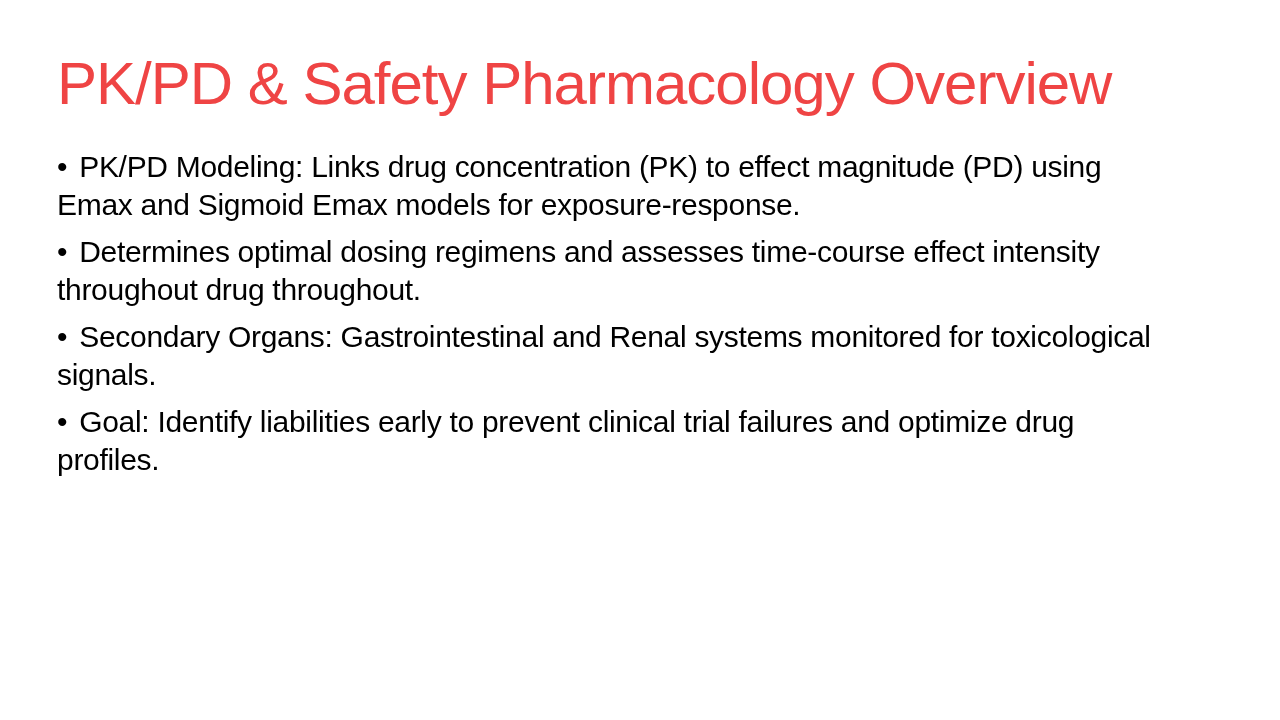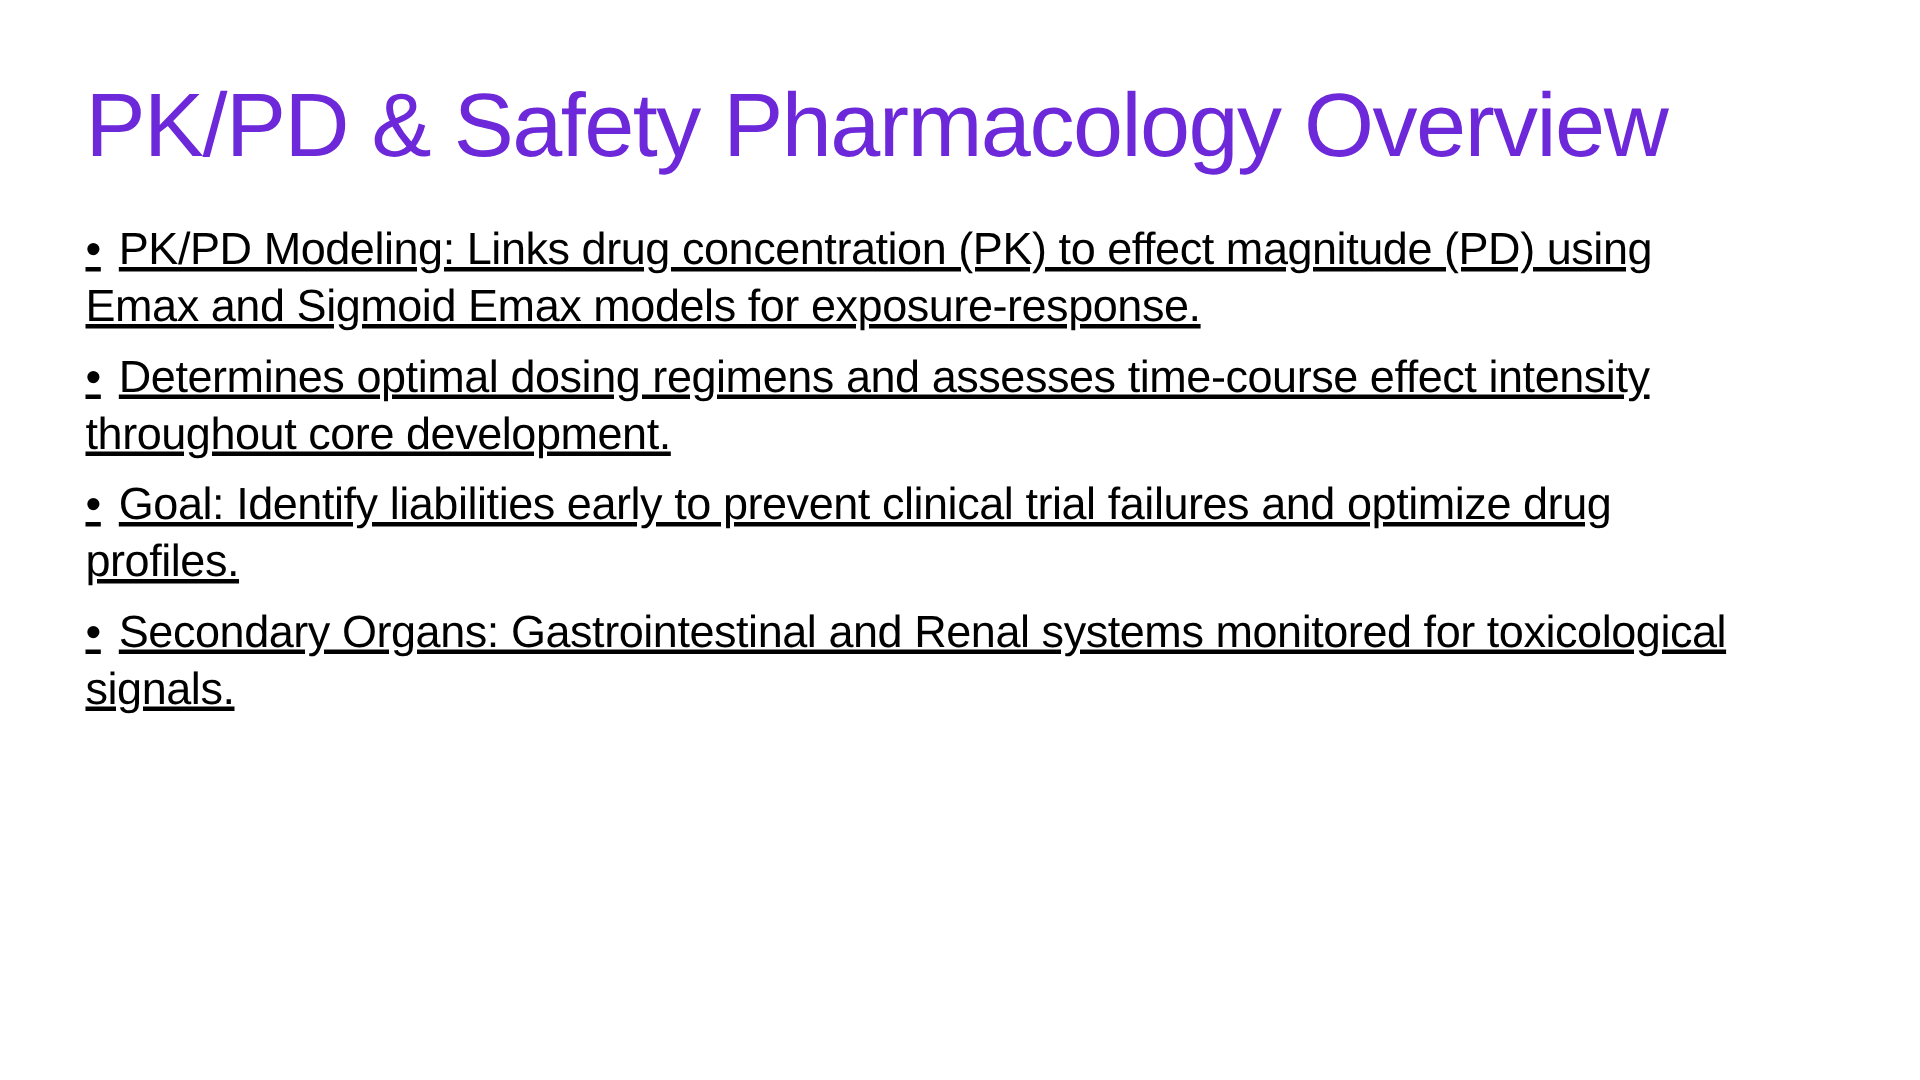--- a/index.html
+++ b/index.html
@@ -17,27 +17,26 @@
     color: #000000;
     box-sizing: border-box;
     padding: 48px 57px 0 57px;
   }
   .slide-title {
     margin: 0;
     font-size: 60px;
     font-weight: 400;
     line-height: 72px;
     letter-spacing: -1px;
-    color: #6d28d9;
+    color: #ef4444;
     white-space: nowrap;
   }
   .slide-body {
     margin-top: 28px;
     width: 1125px;
-    text-decoration: underline;
   }
   .bullet {
     margin: 0 0 9px 0;
     font-size: 30px;
     font-weight: 400;
     line-height: 38px;
     letter-spacing: -0.3px;
     color: #000000;
   }
   .bullet-marker {
@@ -47,20 +46,20 @@
 </style>
 </head>
 <body>
 
 <div class="slide">
   <h1 class="slide-title">PK/PD &amp; Safety Pharmacology Overview</h1>
 
   <div class="slide-body">
     <p class="bullet"><span class="bullet-marker">•</span><span>PK/PD Modeling: Links drug concentration (PK) to effect magnitude (PD) using Emax and Sigmoid Emax models for exposure-response.</span></p>
 
-    <p class="bullet"><span class="bullet-marker">•</span><span>Determines optimal dosing regimens and assesses time-course effect intensity throughout core development.</span></p>
+    <p class="bullet"><span class="bullet-marker">•</span><span>Determines optimal dosing regimens and assesses time-course effect intensity throughout drug throughout.</span></p>
 
 
+    <p class="bullet"><span class="bullet-marker">•</span><span>Secondary Organs: Gastrointestinal and Renal systems monitored for toxicological signals.</span></p>
+
     <p class="bullet"><span class="bullet-marker">•</span><span>Goal: Identify liabilities early to prevent clinical trial failures and optimize drug profiles.</span></p>
-
-    <p class="bullet"><span class="bullet-marker">•</span><span>Secondary Organs: Gastrointestinal and Renal systems monitored for toxicological signals.</span></p>
   </div>
 </div>
 
 </body></html>

